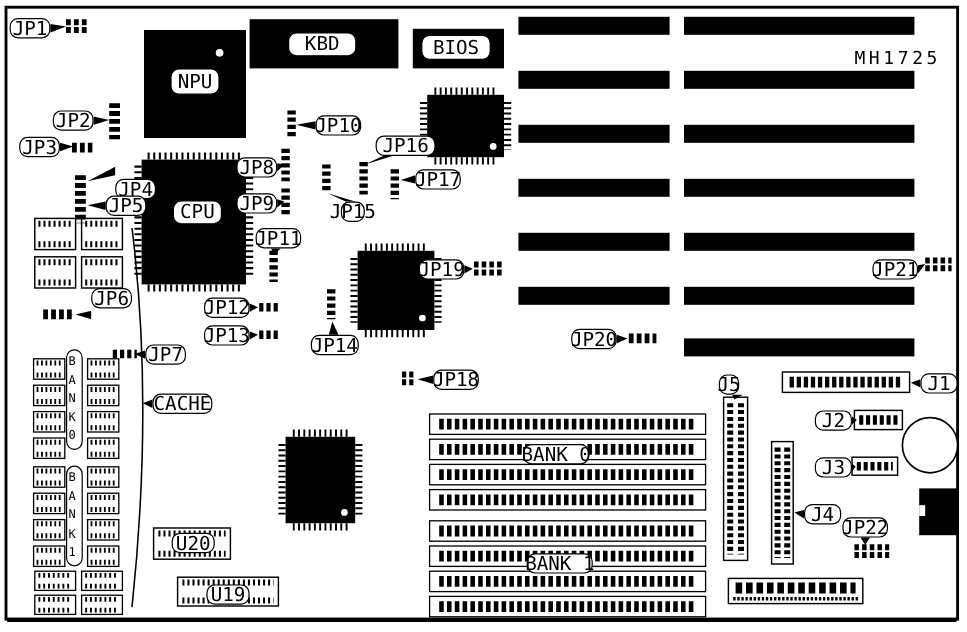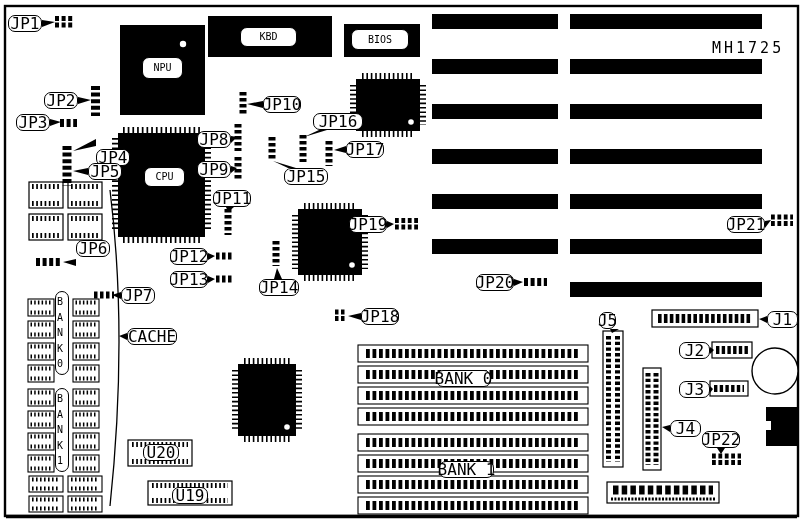--- a/index.html
+++ b/index.html
@@ -3,21 +3,21 @@
 <meta charset="utf-8">
 <style>
   *{margin:0;padding:0;box-sizing:border-box}
   html,body{background:#fff}
   body{width:806px;height:527px;font-family:"DejaVu Sans Mono","Liberation Mono",monospace;color:#000}
   .stage{position:relative;width:806px;height:527px;background:#fff;overflow:hidden}
   .stage > svg{position:absolute;left:0;top:0}
   .co{position:absolute;display:flex;align-items:center;justify-content:center;
       background:#fff;border:1.6px solid #000;border-radius:7px;font-size:16px;
       height:17px;white-space:nowrap;line-height:1}
-  .co.big{font-size:10px}
+  .co.big{font-size:16px}
   .vl{position:absolute;background:#fff;border:1.6px solid #000;border-radius:7px;
       font-size:10px;line-height:15.5px;text-align:left;word-break:break-all;
       padding:2px 8px 0 1px;overflow:hidden}
   .model{position:absolute;font-size:15px;letter-spacing:3px}
 </style>
 </head>
 <body>
 
 <div class="stage">
 
@@ -266,21 +266,21 @@
   <div class="co" style="left:88px;top:163px;width:34px">JP5</div>
   <div class="co" style="left:76px;top:240px;width:34px">JP6</div>
   <div class="co" style="left:121px;top:287px;width:34px">JP7</div>
   <div class="co" style="left:197px;top:131px;width:34px">JP8</div>
   <div class="co" style="left:197px;top:161px;width:34px">JP9</div>
   <div class="co" style="left:263px;top:96px;width:38px">JP10</div>
   <div class="co" style="left:213px;top:190px;width:38px">JP11</div>
   <div class="co" style="left:170px;top:248px;width:38px">JP12</div>
   <div class="co" style="left:170px;top:271px;width:38px">JP13</div>
   <div class="co" style="left:259px;top:279px;width:40px">JP14</div>
-  <div class="co" style="left:284px;top:168px;width:44px">JP15</div>
+  <div class="co" style="left:284px;top:168px;width:20px">JP15</div>
   <div class="co" style="left:313px;top:113px;width:50px">JP16</div>
   <div class="co" style="left:346px;top:141px;width:38px">JP17</div>
   <div class="co" style="left:361px;top:308px;width:38px">JP18</div>
   <div class="co" style="left:349px;top:216px;width:38px">JP19</div>
   <div class="co" style="left:476px;top:274px;width:38px">JP20</div>
   <div class="co" style="left:727px;top:216px;width:38px">JP21</div>
   <div class="co" style="left:702px;top:431px;width:38px">JP22</div>
 
   <div class="co" style="left:767px;top:311px;width:31px">J1</div>
   <div class="co" style="left:679px;top:342px;width:31px">J2</div>

